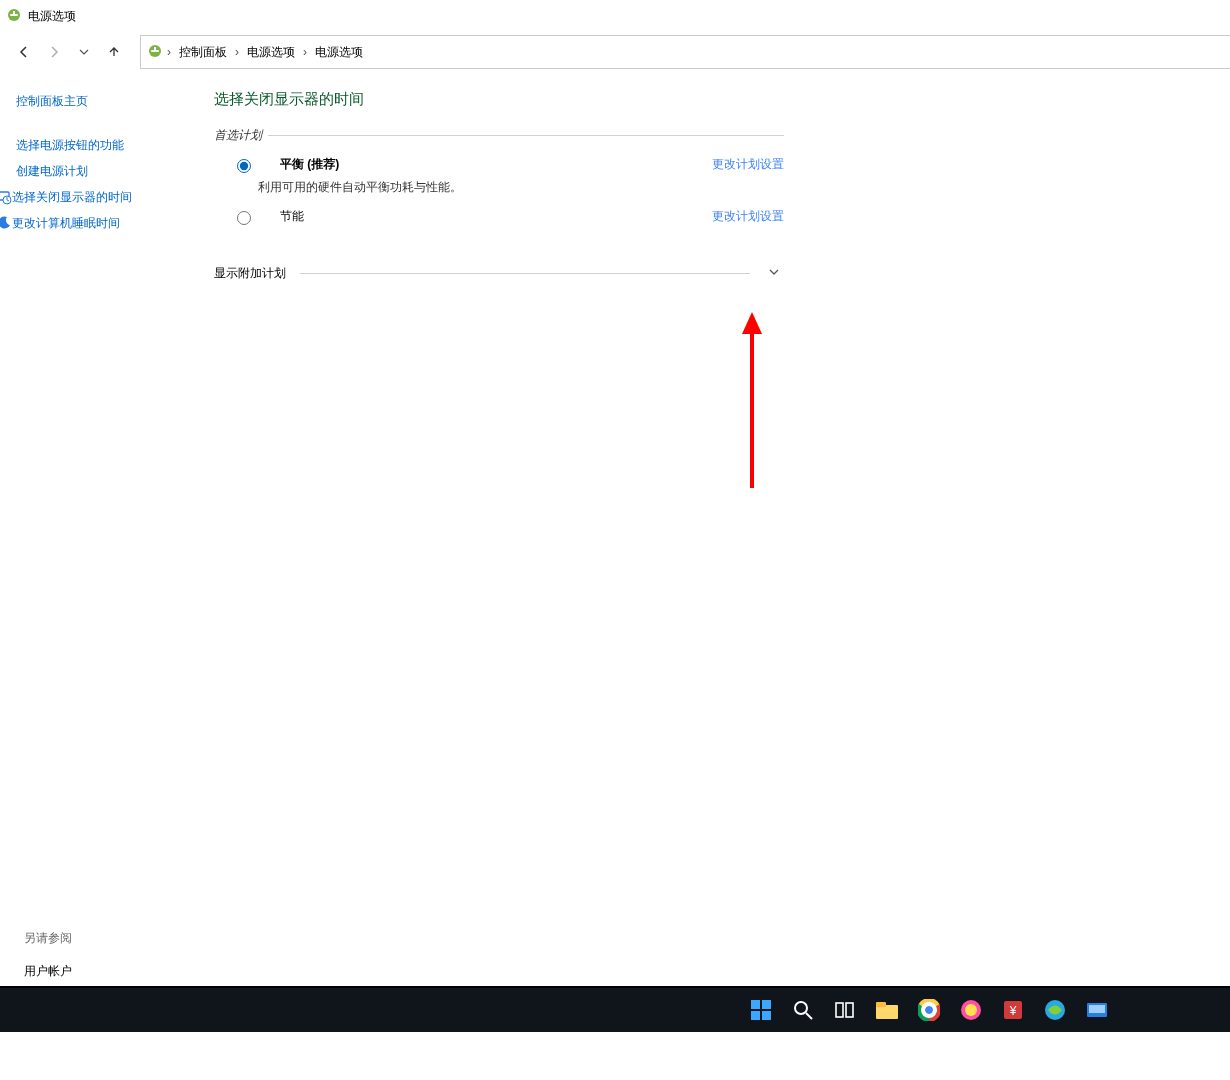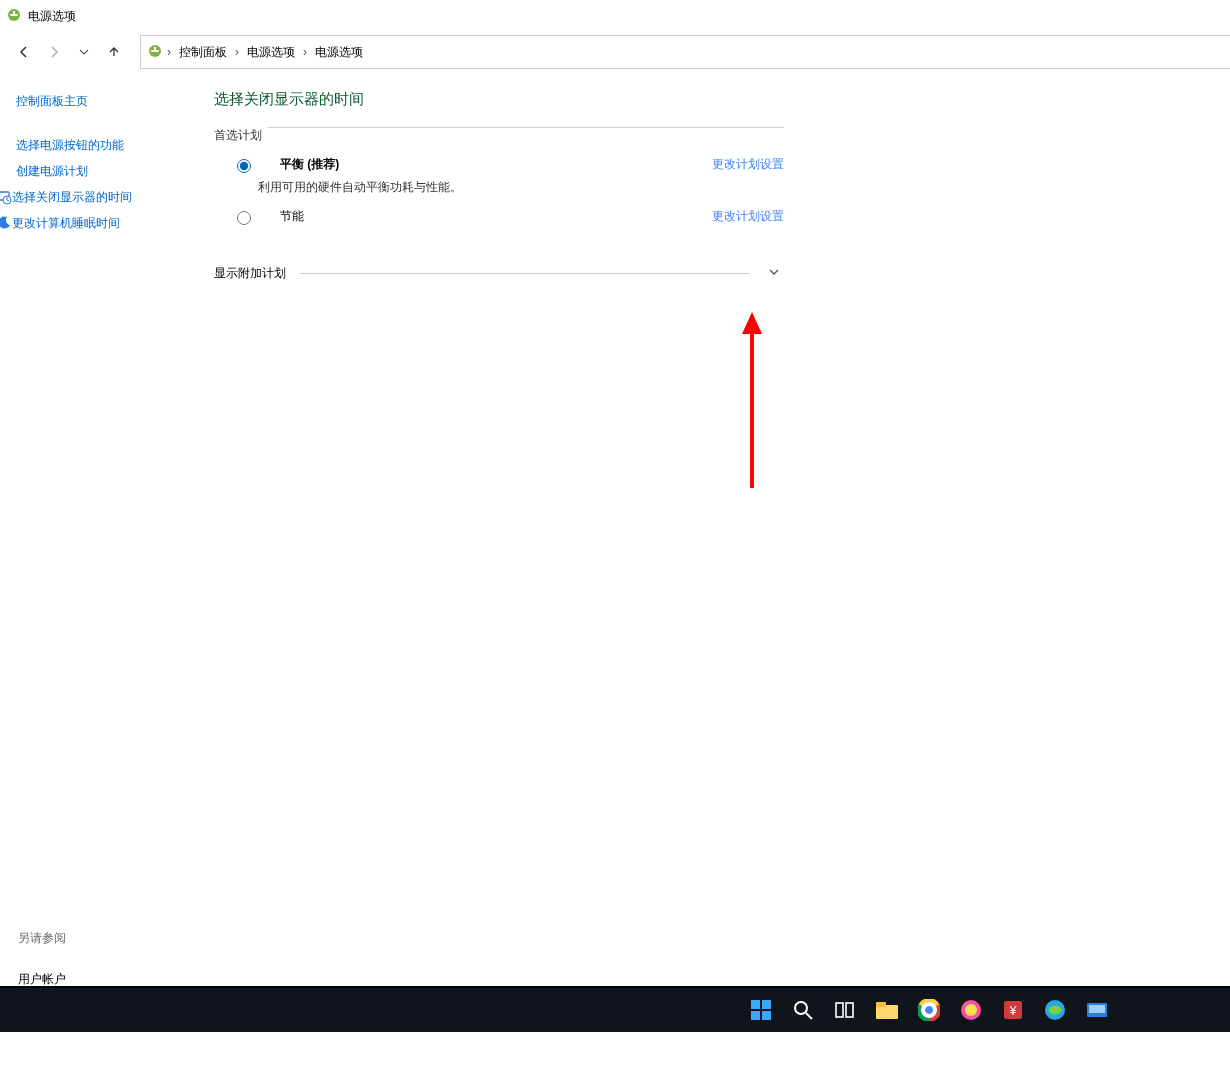--- a/index.html
+++ b/index.html
@@ -13,33 +13,33 @@
   .crumb{padding:2px 4px;}
   .body{display:flex;height:960px;}
   .sidebar{width:200px;padding:16px 10px 0 16px;display:flex;flex-direction:column;gap:8px;box-sizing:border-box;}
   .side-link{color:#0066cc;cursor:pointer;line-height:18px;}
   .side-row{display:flex;align-items:center;margin-left:-20px;}
   .side-row .ic{width:16px;height:16px;flex:0 0 auto;}
   .content{padding:14px 20px 0 14px;width:570px;}
   h1{font-size:15px;font-weight:400;color:#0a5a2a;margin:0 0 10px 0;}
   .desc{line-height:18px;}
   .lnk{color:#0066cc;text-decoration:underline;cursor:pointer;}
-  .sec-title{margin-top:18px;display:flex;align-items:flex-start;gap:6px;color:#333;}
+  .sec-title{margin-top:18px;display:flex;align-items:center;gap:6px;color:#333;font-style:italic;}
   .sec-title .line{flex:1;height:1px;background:#d0d0d0;}
   .plan{margin:12px 0 0 18px;}
   .plan-row{display:flex;align-items:center;gap:20px;}
   .plan-row label{font-weight:700;margin-left:6px;}
   .plan-row .spacer{flex:1;}
   .plan-link{color:#3b82f6;cursor:pointer;}
   .plan-desc{margin:6px 0 0 26px;color:#333;}
   input[type=radio]{accent-color:#0067c0;width:14px;height:14px;}
   .expander{margin-top:40px;display:flex;align-items:center;gap:14px;cursor:pointer;}
   .expander .line{flex:1;height:1px;background:#d0d0d0;}
   .expander .chev{color:#555;padding:0 4px;}
-  .bottom-links{position:absolute;left:18px;top:930px;display:flex;flex-direction:column;gap:24px;}
+  .bottom-links{position:absolute;left:24px;top:930px;display:flex;flex-direction:column;gap:16px;}
   .muted{color:#6b6b6b;}
   
   .arrow{position:absolute;left:740px;top:312px;pointer-events:none;}
   
   .taskbar{position:absolute;left:0;top:988px;width:1230px;height:44px;background:#10151c;display:flex;align-items:center;justify-content:flex-end;padding-right:120px;box-sizing:border-box;gap:16px;}
   .tb-icon{width:26px;height:26px;display:flex;align-items:center;justify-content:center;}
   .sep-dark{position:absolute;left:0;top:986px;width:1230px;height:2px;background:#000;}
 </style>
 </head>
 <body>

